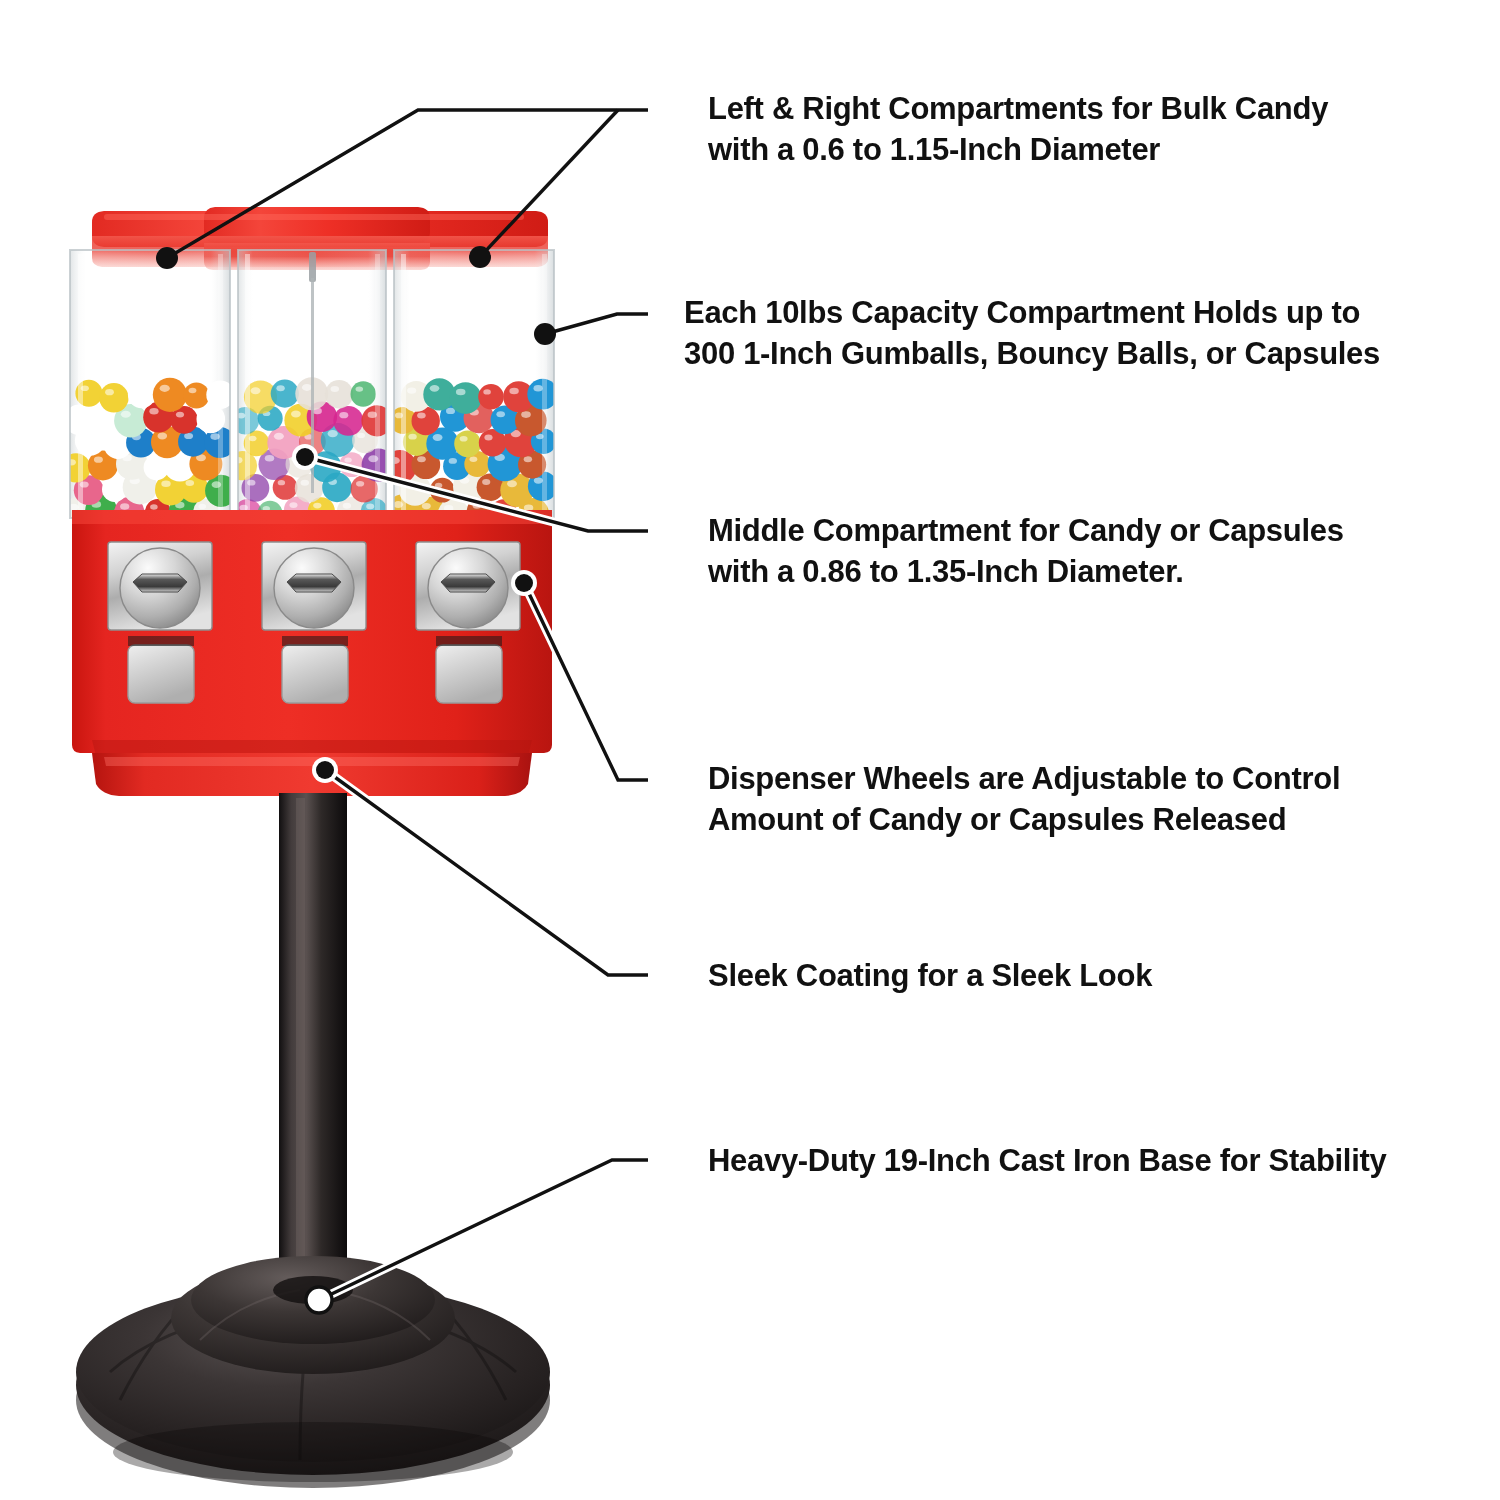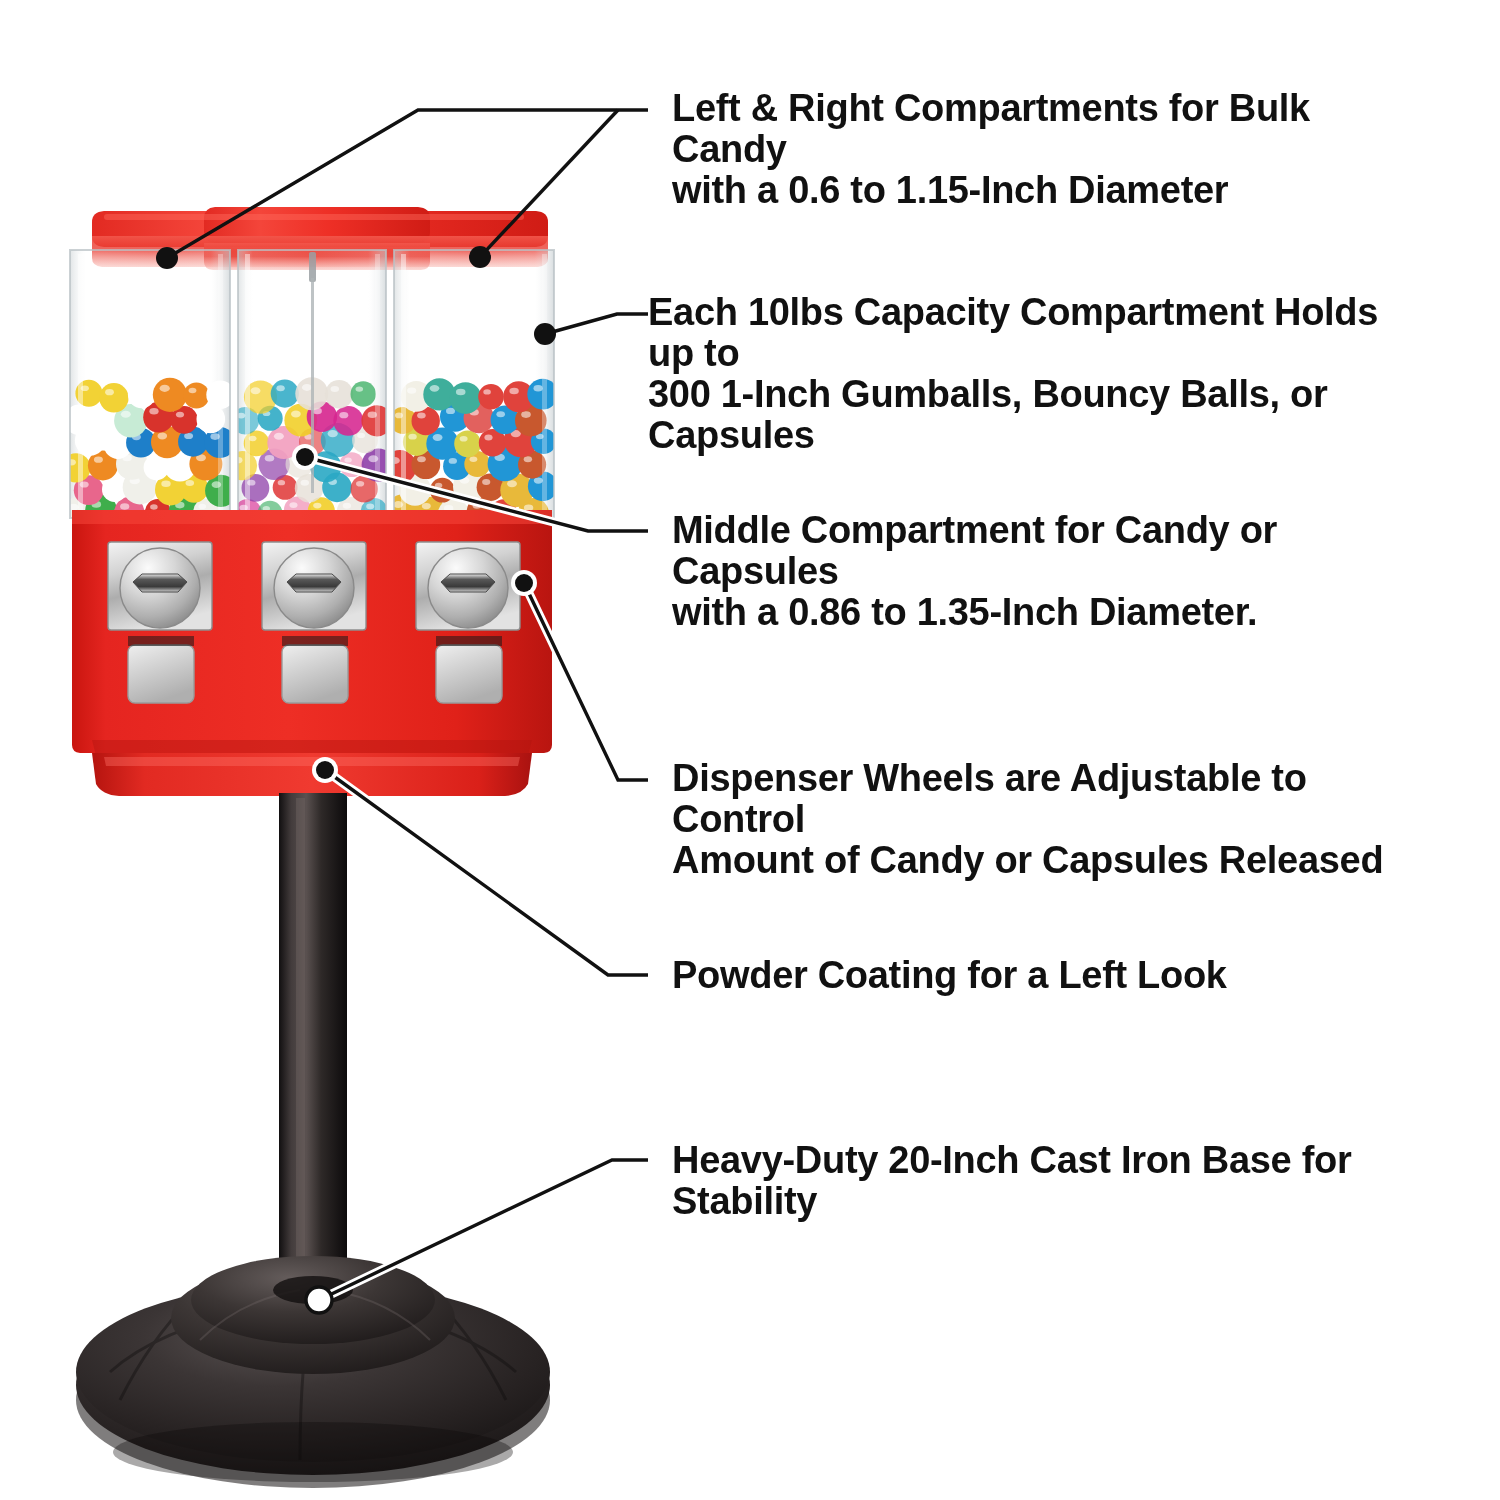--- a/index.html
+++ b/index.html
@@ -5,26 +5,27 @@
   * { margin:0; padding:0; box-sizing:border-box; }
   html,body { width:1500px; height:1500px; background:#ffffff; overflow:hidden; }
   body { font-family:"Liberation Sans", sans-serif; }
 
   #stage { position:relative; width:1500px; height:1500px; background:#fff; }
 
   
   .callout-text{
     position:absolute;
     font-family:"Liberation Sans", sans-serif;
-    font-size:38px;
+    font-size:31px;
     line-height:41px;
     font-weight:600;
     color:#111111;
     letter-spacing:-0.3px;
     white-space:pre-line;
+    margin-left:36px;
   }
 
   
   #leaders, #machine { position:absolute; left:0; top:0; width:1500px; height:1500px; }
   #leaders { z-index:40; pointer-events:none; }
   #machine { z-index:10; }
 
   .ball { stroke:none; }
 </style>
 </head>
@@ -481,17 +482,17 @@
 
   <div class="callout-text" style="left:648px; top:292px; width:760px;">Each 10lbs Capacity Compartment Holds up to
 300 1-Inch Gumballs, Bouncy Balls, or Capsules</div>
 
   <div class="callout-text" style="left:672px; top:510px; width:720px;">Middle Compartment for Candy or Capsules
 with a 0.86 to 1.35-Inch Diameter.</div>
 
   <div class="callout-text" style="left:672px; top:758px; width:740px;">Dispenser Wheels are Adjustable to Control
 Amount of Candy or Capsules Released</div>
 
-  <div class="callout-text" style="left:672px; top:955px; width:620px;">Powder Coating for a Left Look</div>
-
-  <div class="callout-text" style="left:672px; top:1140px; width:760px;">Heavy-Duty 20-Inch Cast Iron Base for Stability</div>
+  <div class="callout-text" style="left:672px; top:955px; width:620px;">Sleek Coating for a Sleek Look</div>
+
+  <div class="callout-text" style="left:672px; top:1140px; width:760px;">Heavy-Duty 19-Inch Cast Iron Base for Stability</div>
 
 </div>
 
 </body></html>

